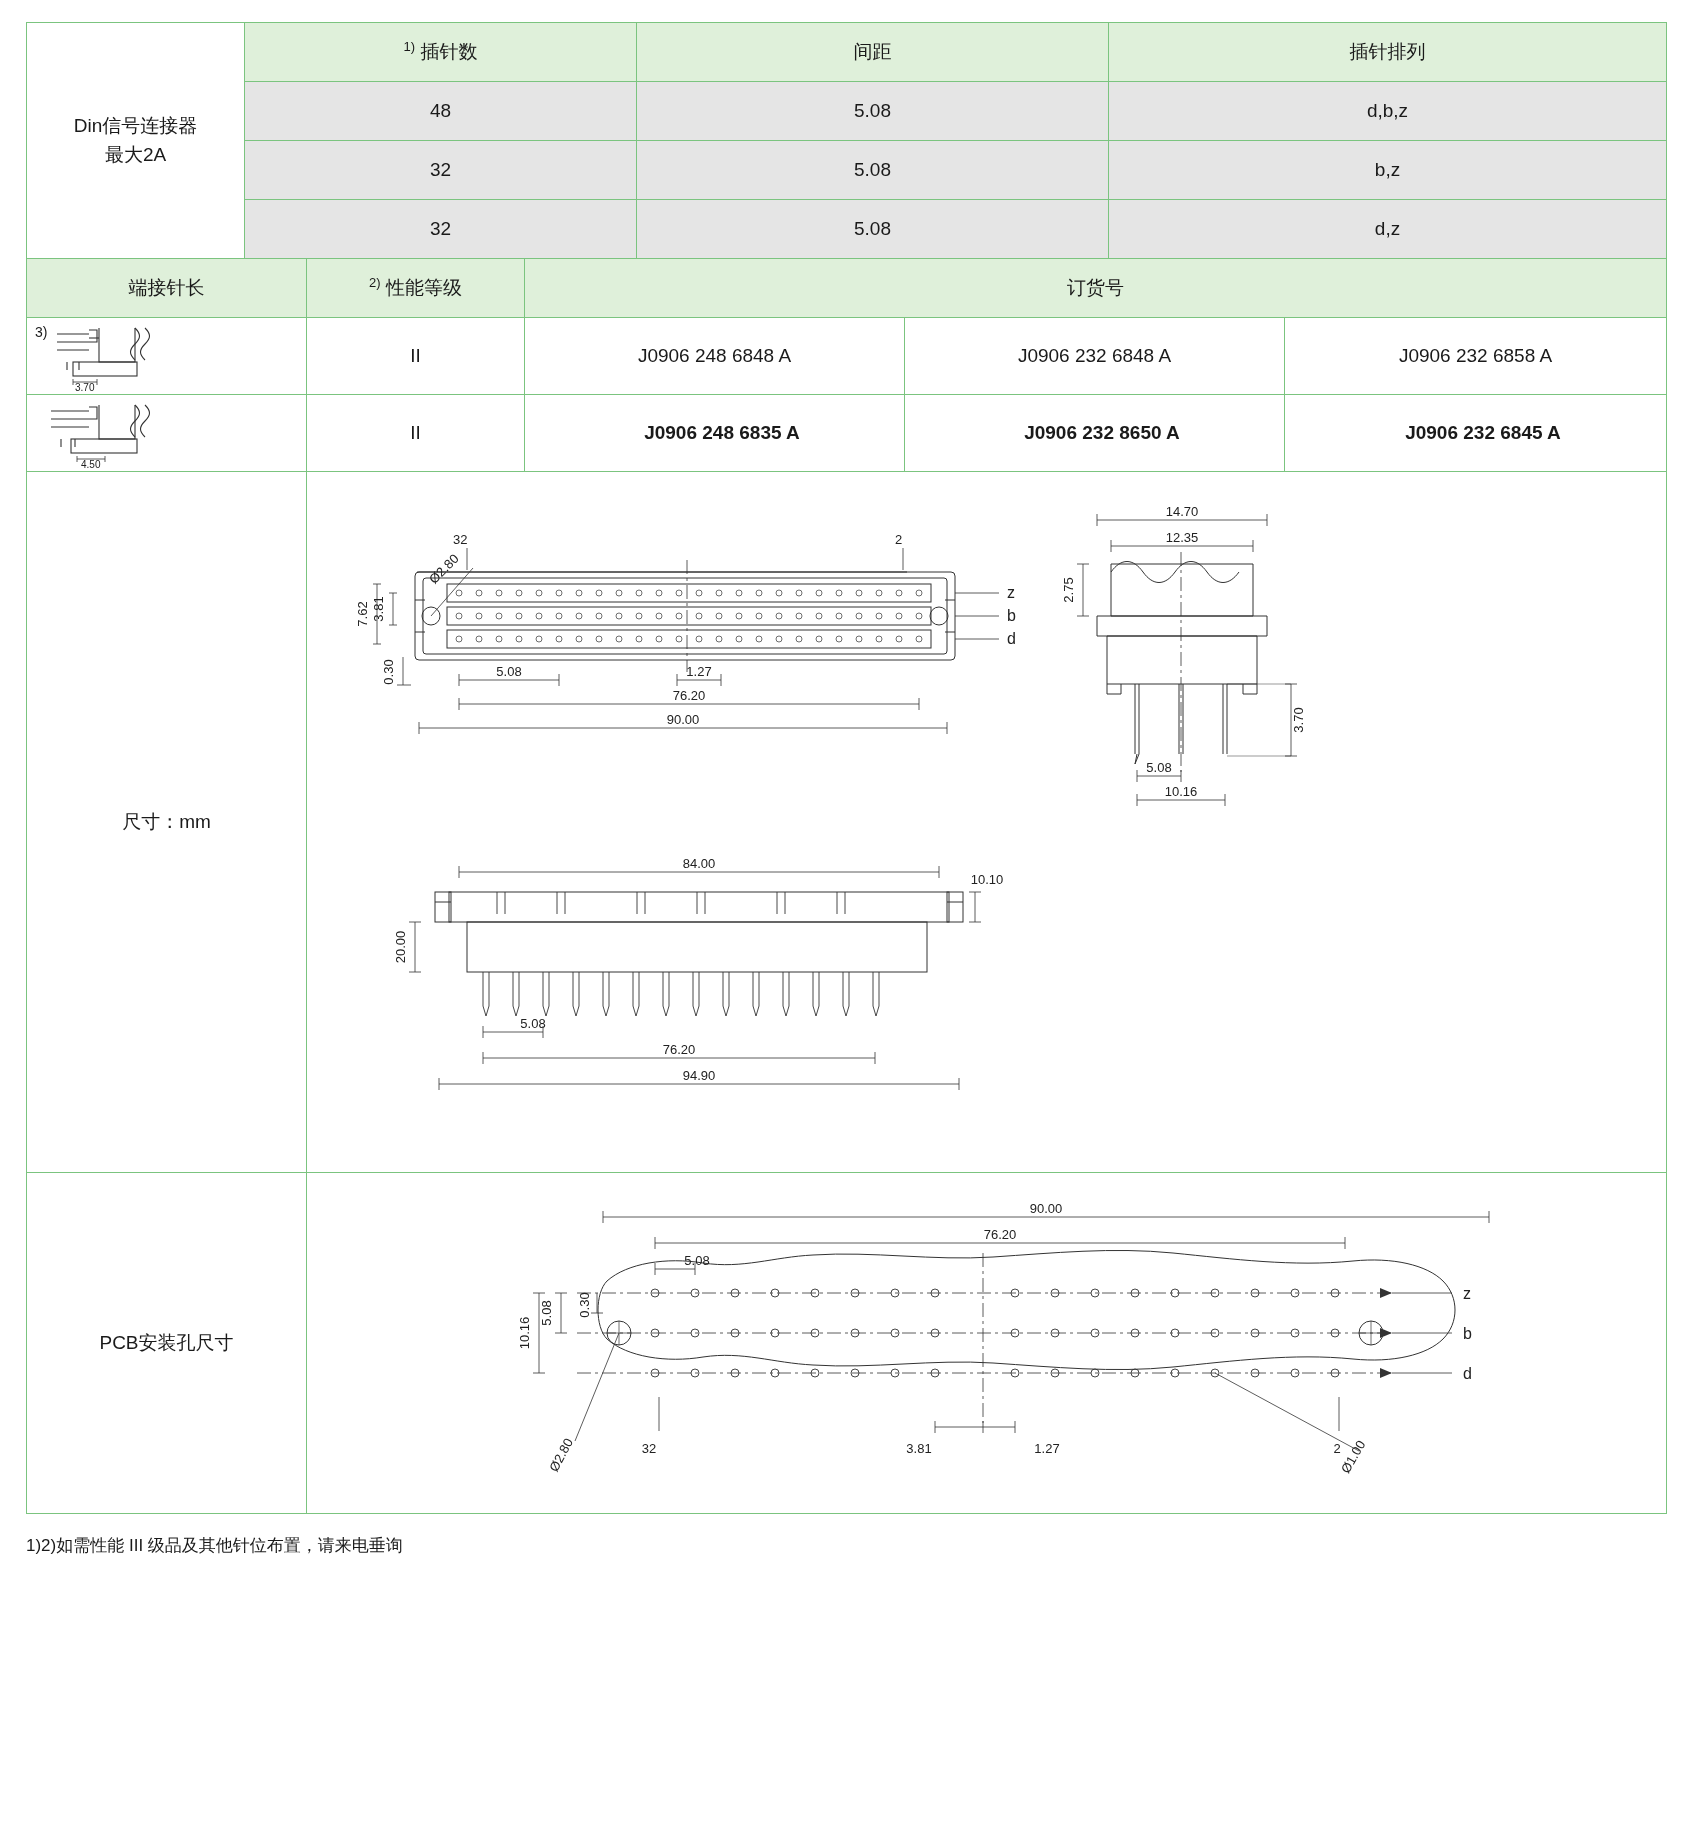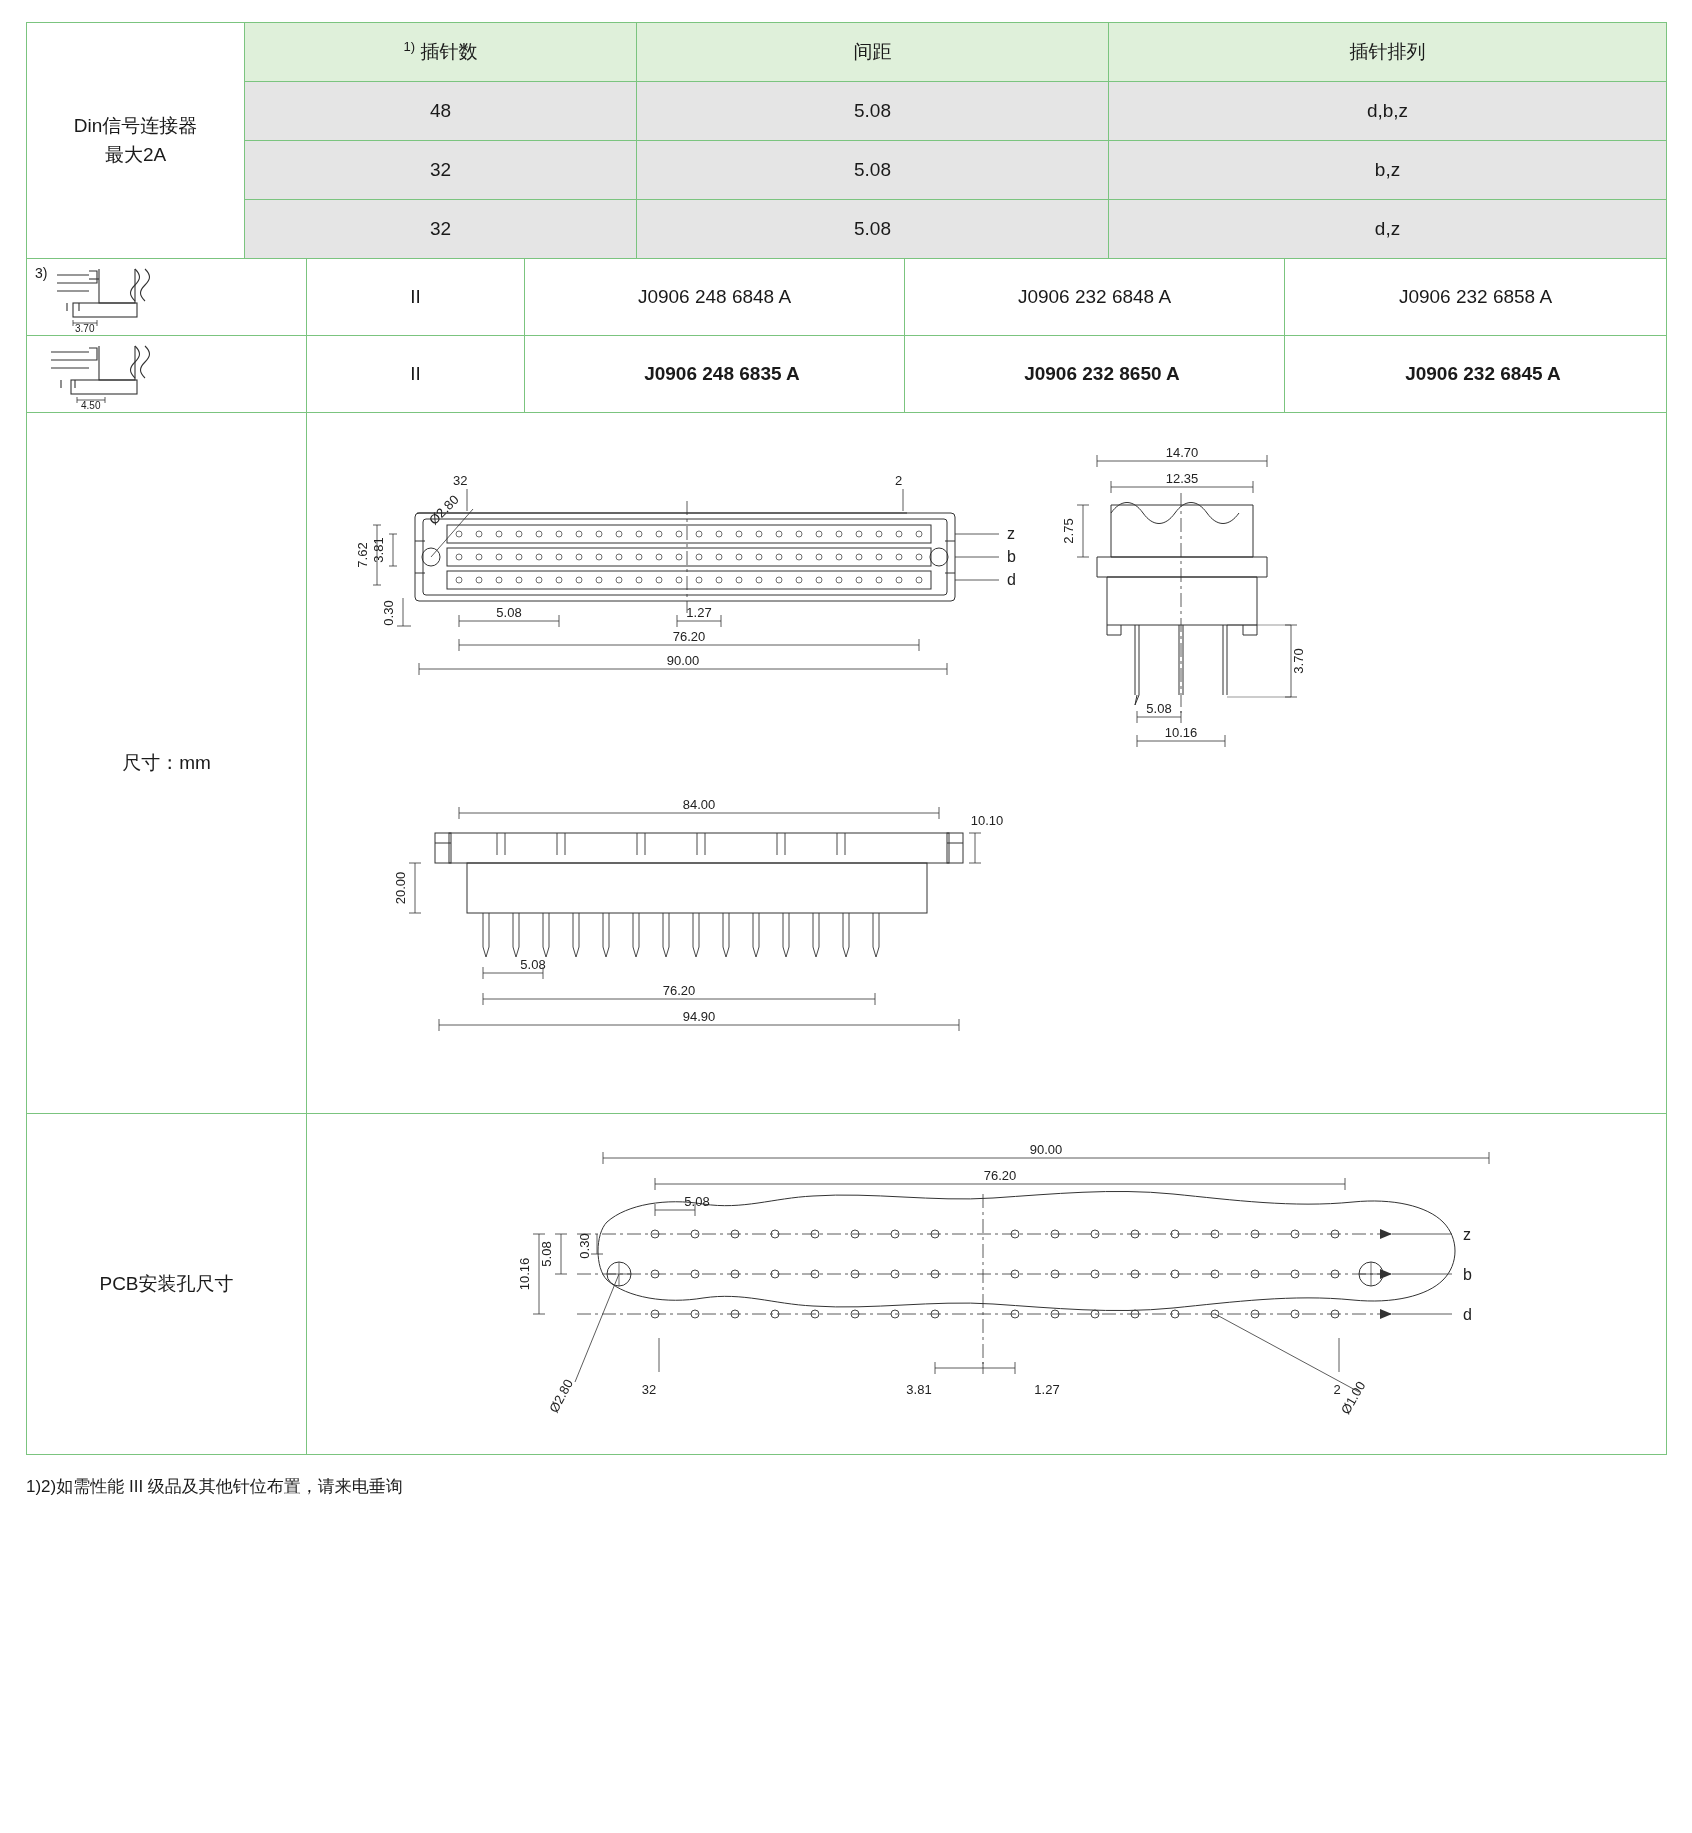--- a/index.html
+++ b/index.html
@@ -139,20 +139,28 @@
 
   <table class="spec" style="margin-top:-1px">
     <colgroup>
       <col style="width:280px">
       <col style="width:218px">
       <col style="width:380px">
       <col style="width:380px">
       <col style="width:382px">
     </colgroup>
     <tbody>
+      <tr>
+        <td class="hdr">端接针长</td>
+        <td class="hdr">
+          <span class="sup">2)</span>
+          <span>性能等级</span>
+        </td>
+        <td class="hdr" colspan="3">订货号</td>
+      </tr>
 
       <tr>
         <td class="pincell">
           <span class="pinnote">3)</span>
           <svg width="160" height="72" viewBox="0 0 160 72">
             <g stroke="#333" fill="none" stroke-width="1.1">
               <path d="M30 14 H62 M30 22 H62 M30 30 H62"></path>
               <path d="M62 10 h8 v12 h-8"></path>
               <path d="M62 18 h10"></path>
               <path d="M72 8 v34 h36 v-34"></path>

